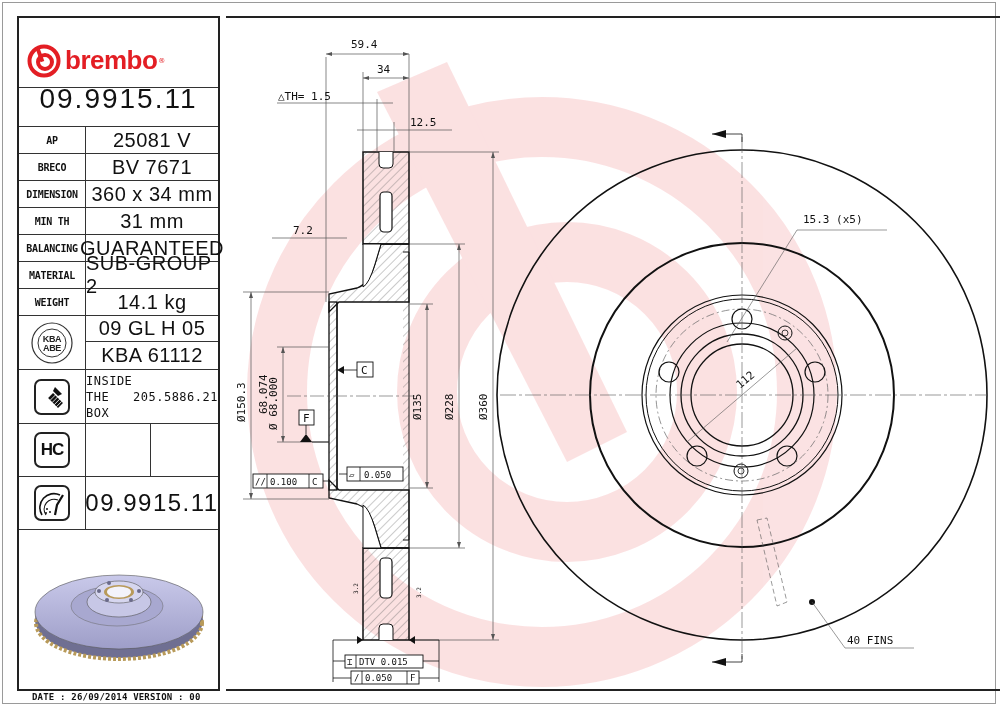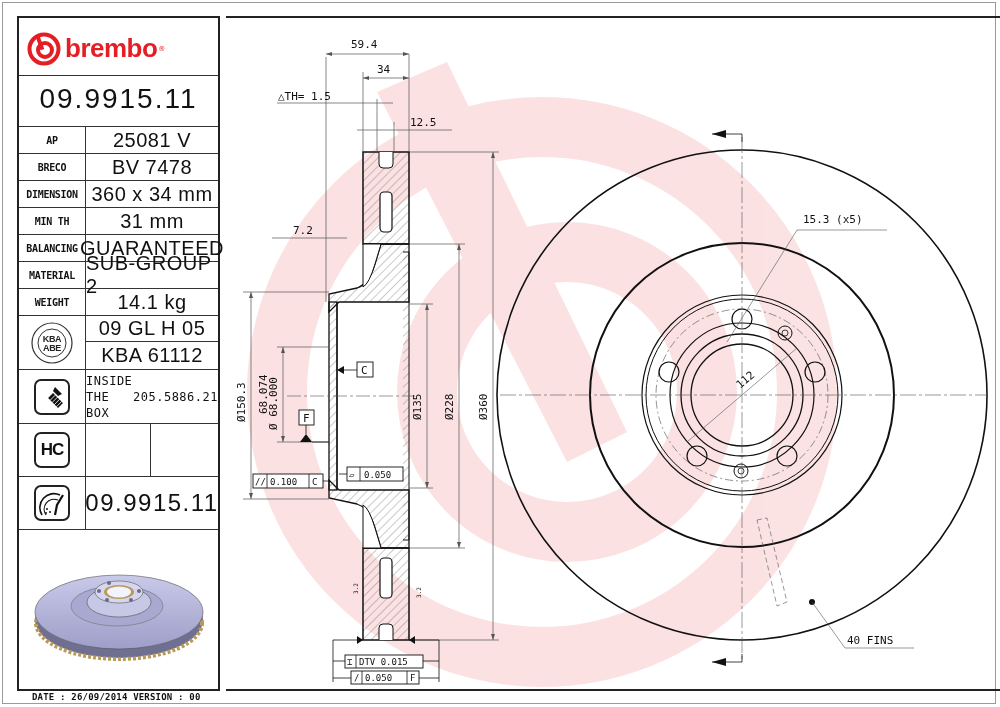--- a/index.html
+++ b/index.html
@@ -2,21 +2,21 @@
 <html><head>
 <meta charset="utf-8">
 <style>
   html, body { margin:0; padding:0; background:#ffffff; }
   body { width:1000px; height:707px; position:relative; overflow:hidden; font-family:"DejaVu Sans", sans-serif; color:#111; }
   .page-border { position:absolute; left:2px; top:2px; width:994px; height:702px; border:1px solid #9a9a9a; box-sizing:border-box; }
   .info-table { position:absolute; left:17px; top:16px; width:203px; height:675px; border:2px solid #222; box-sizing:border-box; background:#fff; }
   .row { position:absolute; left:0; width:199px; border-bottom:1px solid #333; box-sizing:border-box; }
   .cell-label { position:absolute; left:0; top:0; bottom:0; width:66px; border-right:1px solid #333; display:flex; align-items:center; justify-content:center; font-family:"DejaVu Sans Mono", monospace; font-weight:bold; font-size:10px; letter-spacing:-0.3px; }
   .cell-value { position:absolute; left:67px; right:0; top:0; bottom:0; display:flex; align-items:center; justify-content:center; font-family:"Liberation Sans", sans-serif; font-size:20px; letter-spacing:0.5px; }
-  .logo-row { top:4px; height:54px; display:flex; align-items:center; padding-left:8px; }
+  .logo-row { top:16px; height:54px; display:flex; align-items:center; padding-left:8px; }
   .brand-text { font-family:"Liberation Sans", sans-serif; font-weight:bold; font-size:26px; color:#e31e24; letter-spacing:-0.5px; margin-left:4px; }
   .reg { font-size:7px; color:#e31e24; vertical-align:bottom; margin-left:1px; }
   .partno-row { top:54px; height:55px; display:flex; align-items:center; justify-content:center; }
   .partno { font-family:"Liberation Sans", sans-serif; font-size:28px; letter-spacing:2px; }
   .icon-box { width:36px; height:36px; border:2px solid #222; border-radius:7px; box-sizing:border-box; display:flex; align-items:center; justify-content:center; background:#fff; }
   .frame { position:absolute; left:226px; top:16px; width:810px; height:675px; border:2px solid #222; border-left:none; box-sizing:border-box; overflow:hidden;padding-left:7px; }
   .drawing { position:absolute; left:0; top:0; }
   .date-line { position:absolute; left:32px; top:692px; font-family:"DejaVu Sans Mono", monospace; font-weight:bold; font-size:9px; letter-spacing:0.2px; }
   .dim-text { font-family:"DejaVu Sans Mono", monospace; font-size:11px; fill:#111; }
 </style>
@@ -40,21 +40,21 @@
   <div class="row partno-row">
     <span class="partno">09.9915.11</span>
   </div>
 
   <div class="row" style="top:109px;height:27px;padding-left:40px;">
     <div class="cell-label">AP</div>
     <div class="cell-value">25081 V</div>
   </div>
   <div class="row" style="top:136px;height:27px;">
     <div class="cell-label">BRECO</div>
-    <div class="cell-value">BV 7478</div>
+    <div class="cell-value">BV 7671</div>
   </div>
   <div class="row" style="top:163px;height:27px;">
     <div class="cell-label">DIMENSION</div>
     <div class="cell-value">360 x 34 mm</div>
   </div>
   <div class="row" style="top:190px;height:27px;">
     <div class="cell-label">MIN TH</div>
     <div class="cell-value">31 mm</div>
   </div>
   <div class="row" style="top:217px;height:27px;">

